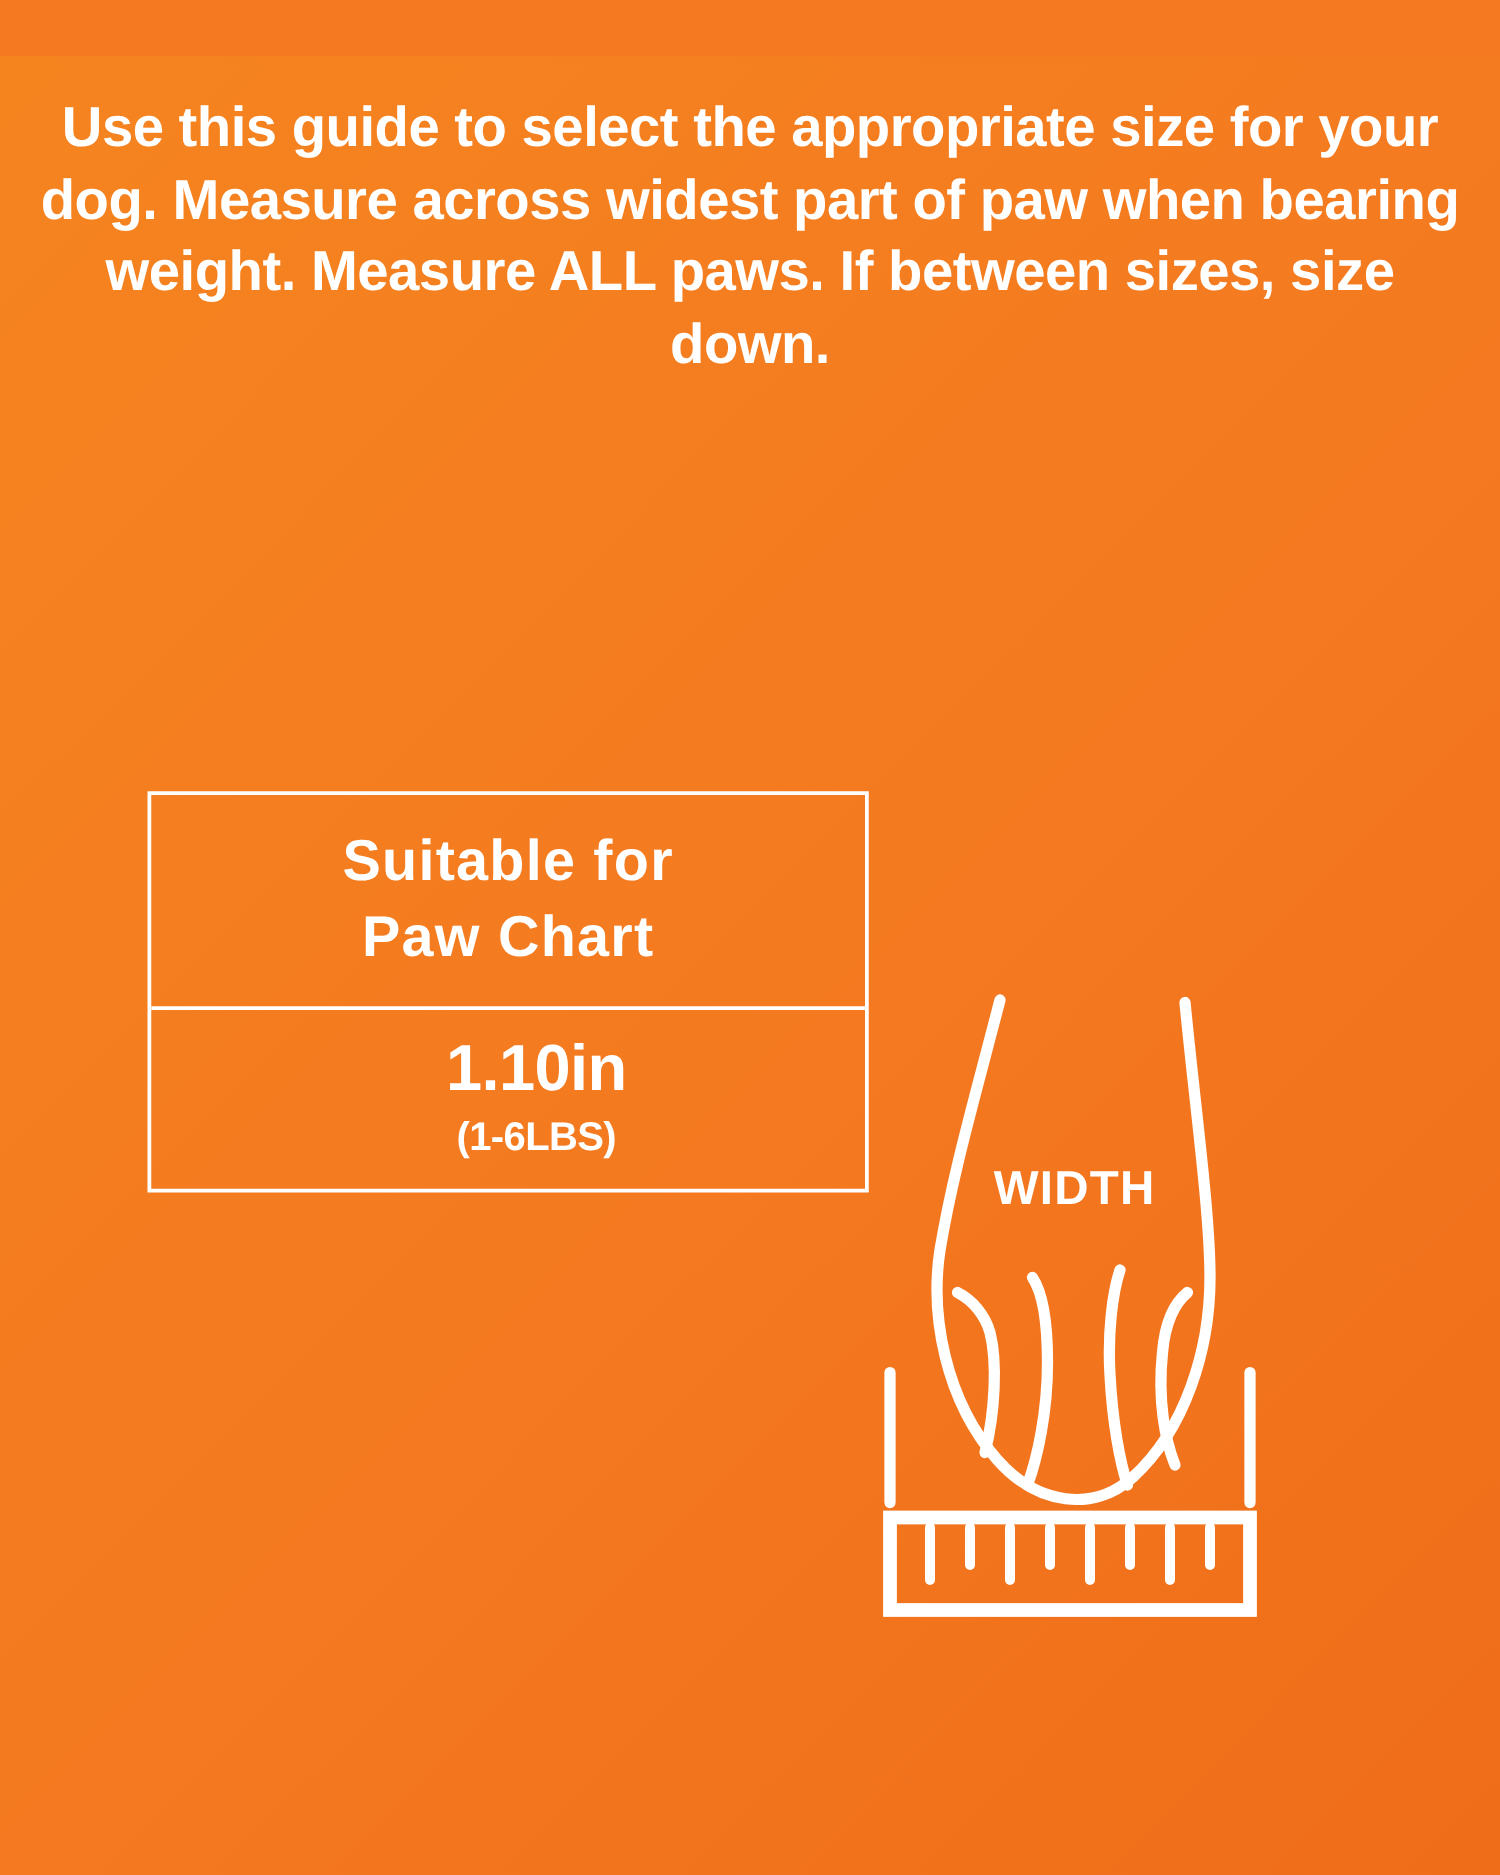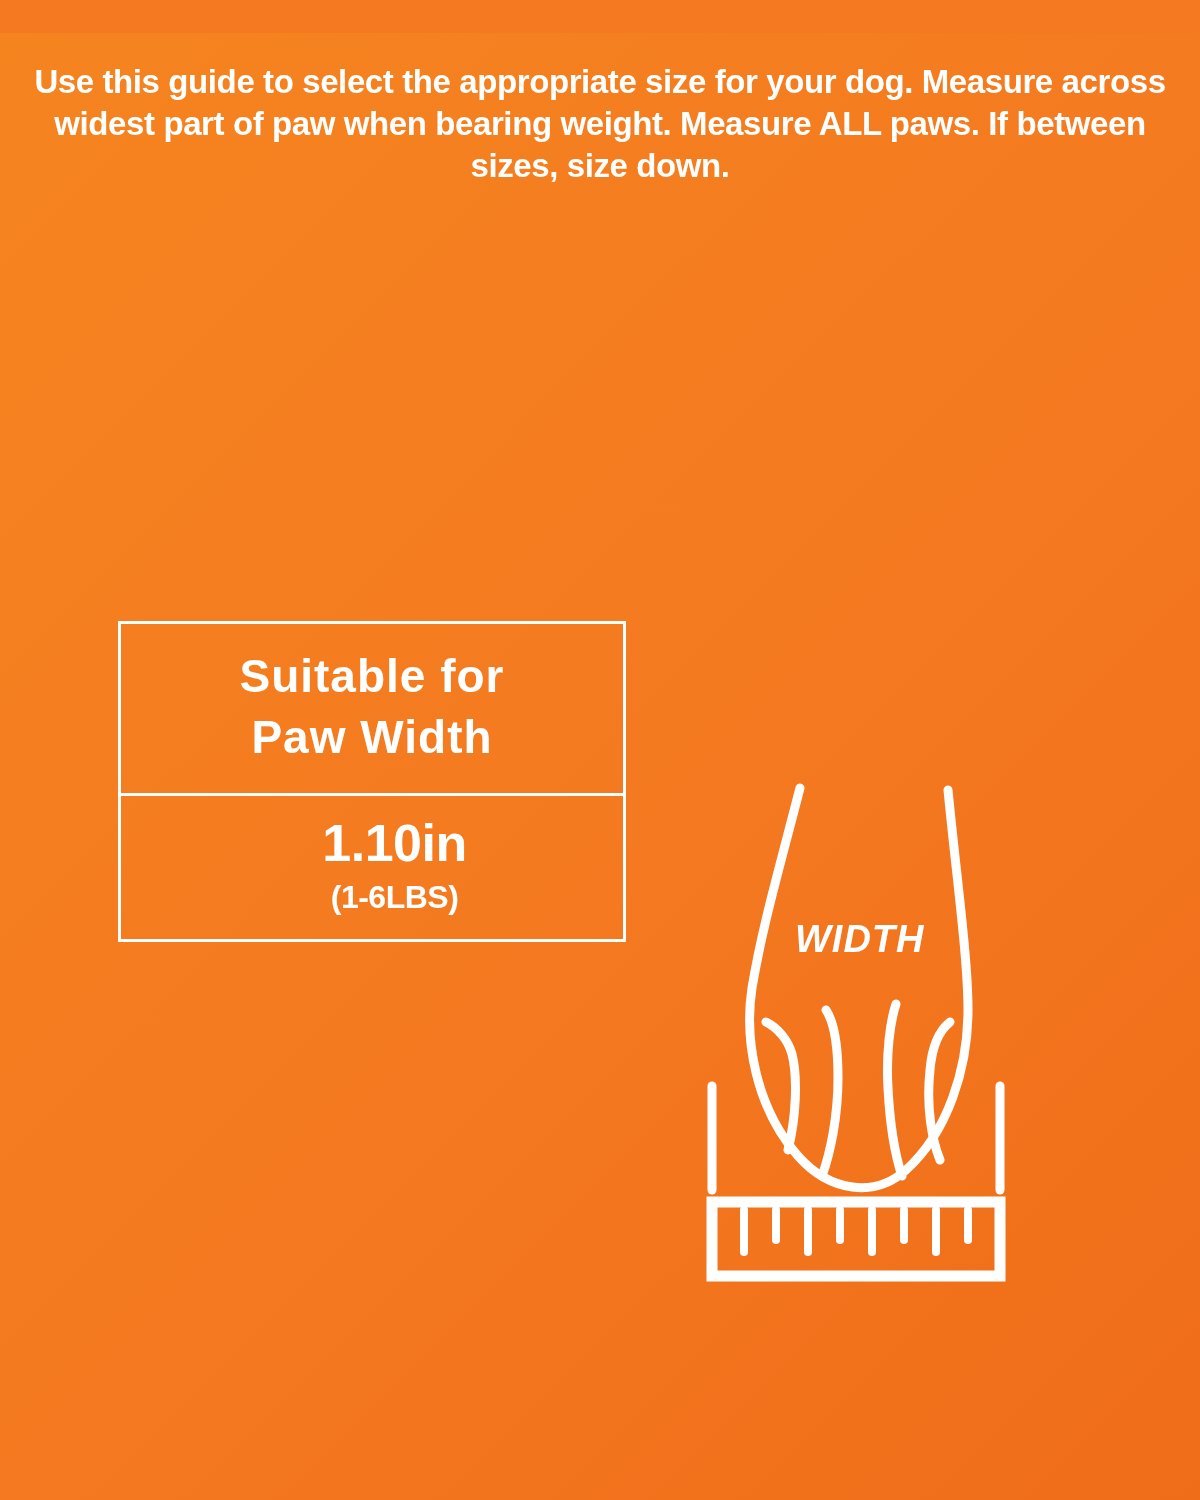--- a/index.html
+++ b/index.html
@@ -27,34 +27,34 @@
     text-align: center;
     color: #FFFFFF;
     font-size: 82px;
     font-weight: bold;
     letter-spacing: -1px;
     padding-top: 62px;
     line-height: 1.05;
   }
   .subtitle {
     color: #FFFFFF;
-    font-size: 33px;
+    font-size: 45px;
     font-weight: bold;
     text-align: center;
     line-height: 1.28;
     padding: 28px 18px 0 18px;
     letter-spacing: -0.4px;
   }
 
   
   .table {
     position: absolute;
     left: 118px;
     top: 588px;
-    width: 508px;
+    width: 577px;
     border: 3px solid #FFFFFF;
     box-sizing: border-box;
   }
   .trow {
     border-bottom: 3px solid #FFFFFF;
     box-sizing: border-box;
     text-align: center;
     color: #FFFFFF;
   }
   .trow:last-child {
@@ -96,36 +96,35 @@
     height: 540px;
   }
   .width-label {
     position: absolute;
     left: 95px;
     top: 140px;
     color: #FFFFFF;
     font-size: 38px;
     font-weight: bold;
     letter-spacing: 1px;
-    font-style: italic;
   }
 </style>
 </head>
 <body>
 
 <div class="page">
 
 
   <p class="subtitle">Use this guide to select the appropriate size for your dog. Measure across widest part of paw when bearing weight. Measure ALL paws. If between sizes, size down.</p>
 
   <div class="table">
 
     <div class="trow thead">
       <div class="head-line">Suitable  for</div>
-      <div class="head-line">Paw  Width</div>
+      <div class="head-line">Paw  Chart</div>
     </div>
 
     <div class="trow tbody-row">
       <div class="size-main">1.10in</div>
       <div class="size-sub">(1-6LBS)</div>
     </div>
 
 
 
   </div>

